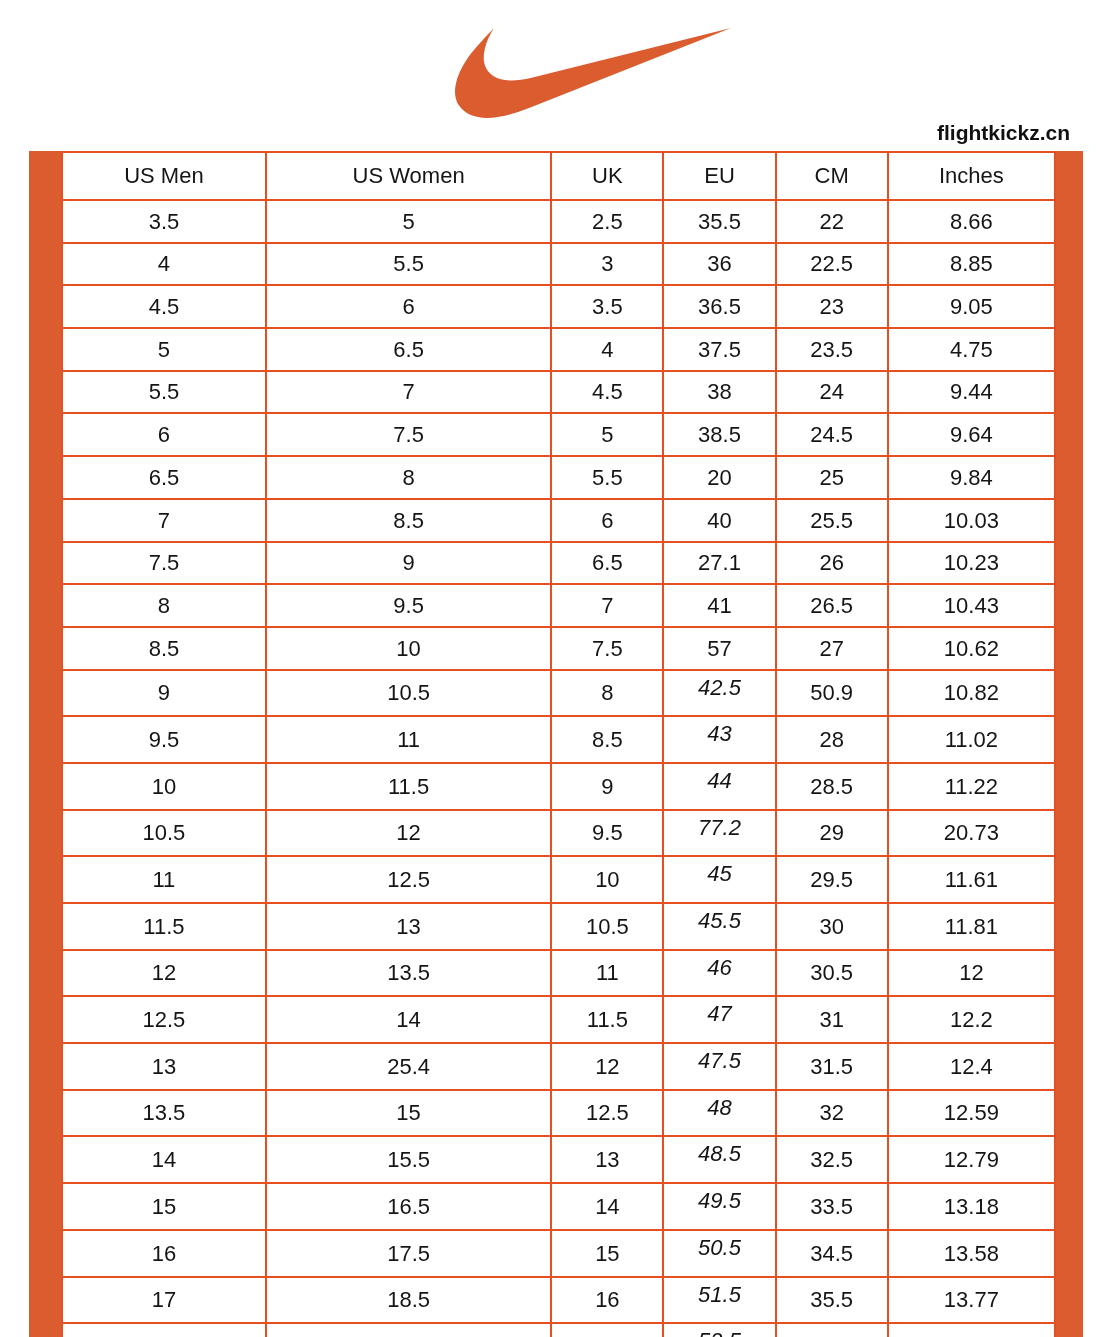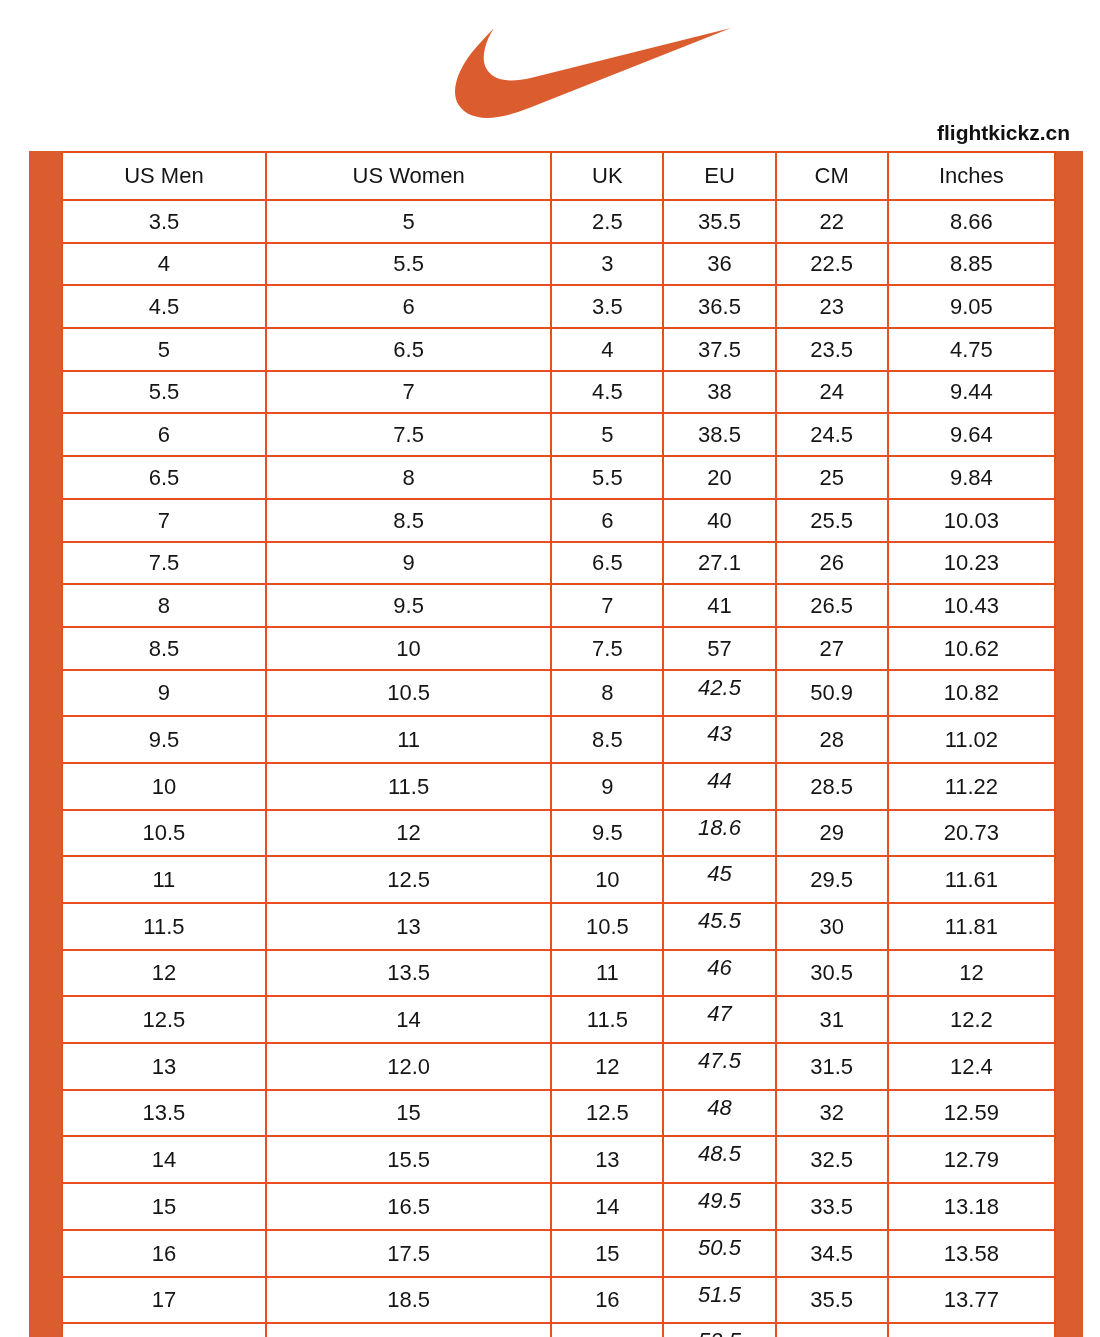--- a/index.html
+++ b/index.html
@@ -175,21 +175,21 @@
             <td>11.5</td>
             <td>9</td>
             <td class="raised">44</td>
             <td>28.5</td>
             <td>11.22</td>
           </tr>
           <tr>
             <td>10.5</td>
             <td>12</td>
             <td>9.5</td>
-            <td class="raised">18.6</td>
+            <td class="raised">77.2</td>
             <td>29</td>
             <td>20.73</td>
           </tr>
           <tr>
             <td>11</td>
             <td>12.5</td>
             <td>10</td>
             <td class="raised">45</td>
             <td>29.5</td>
             <td>11.61</td>
@@ -213,21 +213,21 @@
           <tr>
             <td>12.5</td>
             <td>14</td>
             <td>11.5</td>
             <td class="raised">47</td>
             <td>31</td>
             <td>12.2</td>
           </tr>
           <tr>
             <td>13</td>
-            <td>12.0</td>
+            <td>25.4</td>
             <td>12</td>
             <td class="raised">47.5</td>
             <td>31.5</td>
             <td>12.4</td>
           </tr>
           <tr>
             <td>13.5</td>
             <td>15</td>
             <td>12.5</td>
             <td class="raised">48</td>

